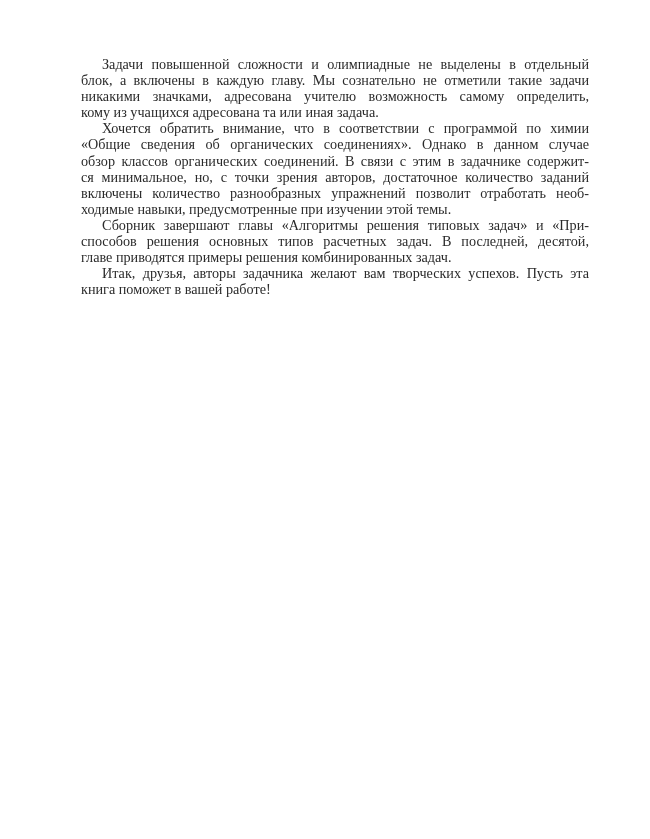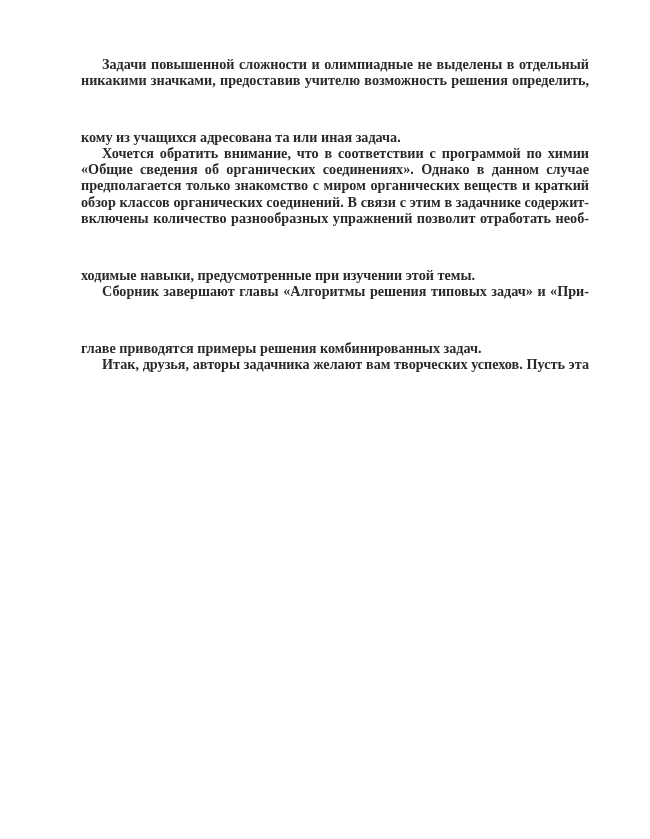--- a/index.html
+++ b/index.html
@@ -2,41 +2,44 @@
 <html><head>
 <meta charset="utf-8">
 <style>
   html, body { margin: 0; padding: 0; background: #ffffff; }
   body { width: 650px; height: 839px; position: relative; overflow: hidden; }
   .page {
     position: absolute; left: 81px; top: 56px; width: 508px;
     font-family: "Liberation Serif", "DejaVu Serif", serif;
     font-size: 14.2px; line-height: 16.1px; color: #2a2a2a;
   }
-  .line { display: block; white-space: nowrap; text-align: justify; text-align-last: justify; height: 16.1px; font-weight: bold; }
-  .line.last { text-align-last: left; margin-top: 41px; }
+  .line { display: block; white-space: nowrap; text-align: justify; text-align-last: justify; height: 16.1px; }
+  .line.last { text-align-last: left; }
   .line.indent { padding-left: 21px; }
 </style>
 </head>
 <body>
 
 <div class="page">
   <div>
     <span class="line indent">Задачи повышенной сложности и олимпиадные не выделены в отдельный</span>
-    <span class="line">никакими значками, предоставив учителю возможность решения определить,</span>
+    <span class="line">блок, а включены в каждую главу. Мы сознательно не отметили такие задачи</span>
+    <span class="line">никакими значками, адресована учителю возможность самому определить,</span>
     <span class="line last">кому из учащихся адресована та или иная задача.</span>
   </div>
   <div>
     <span class="line indent">Хочется обратить внимание, что в соответствии с программой по химии</span>
     <span class="line">«Общие сведения об органических соединениях». Однако в данном случае</span>
-    <span class="line">предполагается только знакомство с миром органических веществ и краткий</span>
     <span class="line">обзор классов органических соединений. В связи с этим в задачнике содержит-</span>
+    <span class="line">ся минимальное, но, с точки зрения авторов, достаточное количество заданий</span>
     <span class="line">включены количество разнообразных упражнений позволит отработать необ-</span>
     <span class="line last">ходимые навыки, предусмотренные при изучении этой темы.</span>
   </div>
   <div>
     <span class="line indent">Сборник завершают главы «Алгоритмы решения типовых задач» и «При-</span>
+    <span class="line">способов решения основных типов расчетных задач. В последней, десятой,</span>
     <span class="line last">главе приводятся примеры решения комбинированных задач.</span>
   </div>
   <div>
     <span class="line indent">Итак, друзья, авторы задачника желают вам творческих успехов. Пусть эта</span>
+    <span class="line last">книга поможет в вашей работе!</span>
   </div>
 </div>
 
 </body></html>

